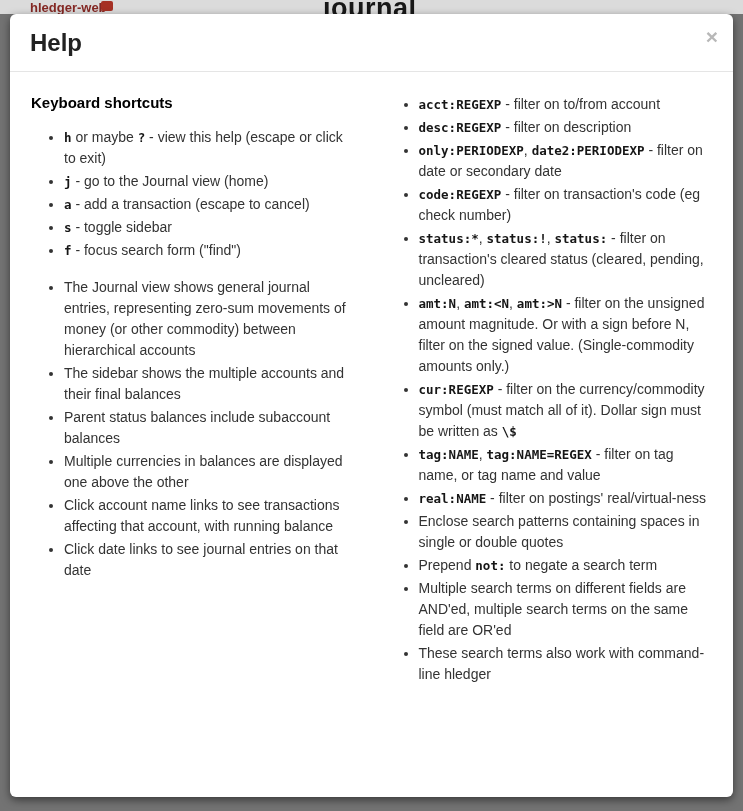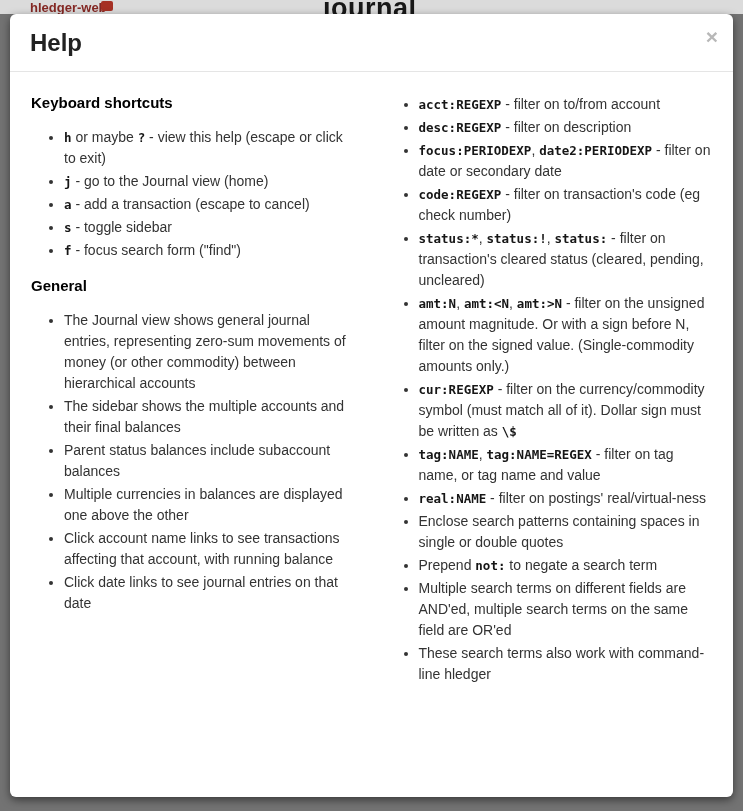--- a/index.html
+++ b/index.html
@@ -92,35 +92,34 @@
   <div class="modal-body">
     <div class="col">
         <h4>Keyboard shortcuts</h4>
         <ul>
           <li><code>h</code> or maybe <code>?</code> - view this help (escape or click to exit)</li>
           <li><code>j</code> - go to the Journal view (home)</li>
           <li><code>a</code> - add a transaction (escape to cancel)</li>
           <li><code>s</code> - toggle sidebar</li>
           <li><code>f</code> - focus search form ("find")</li>
         </ul>
-        <h4>General</h4>
         <ul>
           <li>The Journal view shows general journal entries, representing zero-sum movements of money (or other commodity) between hierarchical accounts</li>
           <li>The sidebar shows the multiple accounts and their final balances</li>
           <li>Parent status balances include subaccount balances</li>
           <li>Multiple currencies in balances are displayed one above the other</li>
           <li>Click account name links to see transactions affecting that account, with running balance</li>
           <li>Click date links to see journal entries on that date</li>
         </ul>
       </div>
     <div class="col">
         <ul>
           <li><code>acct:REGEXP</code> - filter on to/from account</li>
           <li><code>desc:REGEXP</code> - filter on description</li>
-          <li><code>focus:PERIODEXP</code>, <code>date2:PERIODEXP</code> - filter on date or secondary date</li>
+          <li><code>only:PERIODEXP</code>, <code>date2:PERIODEXP</code> - filter on date or secondary date</li>
           <li><code>code:REGEXP</code> - filter on transaction's code (eg check number)</li>
           <li><code>status:*</code>, <code>status:!</code>, <code>status:</code> - filter on transaction's cleared status (cleared, pending, uncleared)</li>
           <li><code>amt:N</code>, <code>amt:&lt;N</code>, <code>amt:&gt;N</code> - filter on the unsigned amount magnitude. Or with a sign before N, filter on the signed value. (Single-commodity amounts only.)</li>
           <li><code>cur:REGEXP</code> - filter on the currency/commodity symbol (must match all of it). Dollar sign must be written as <code>\$</code></li>
           <li><code>tag:NAME</code>, <code>tag:NAME=REGEX</code> - filter on tag name, or tag name and value</li>
           <li><code>real:NAME</code> - filter on postings' real/virtual-ness</li>
           <li>Enclose search patterns containing spaces in single or double quotes</li>
           <li>Prepend <code>not:</code> to negate a search term</li>
           <li>Multiple search terms on different fields are AND'ed, multiple search terms on the same field are OR'ed</li>
           <li>These search terms also work with command-line hledger</li>

